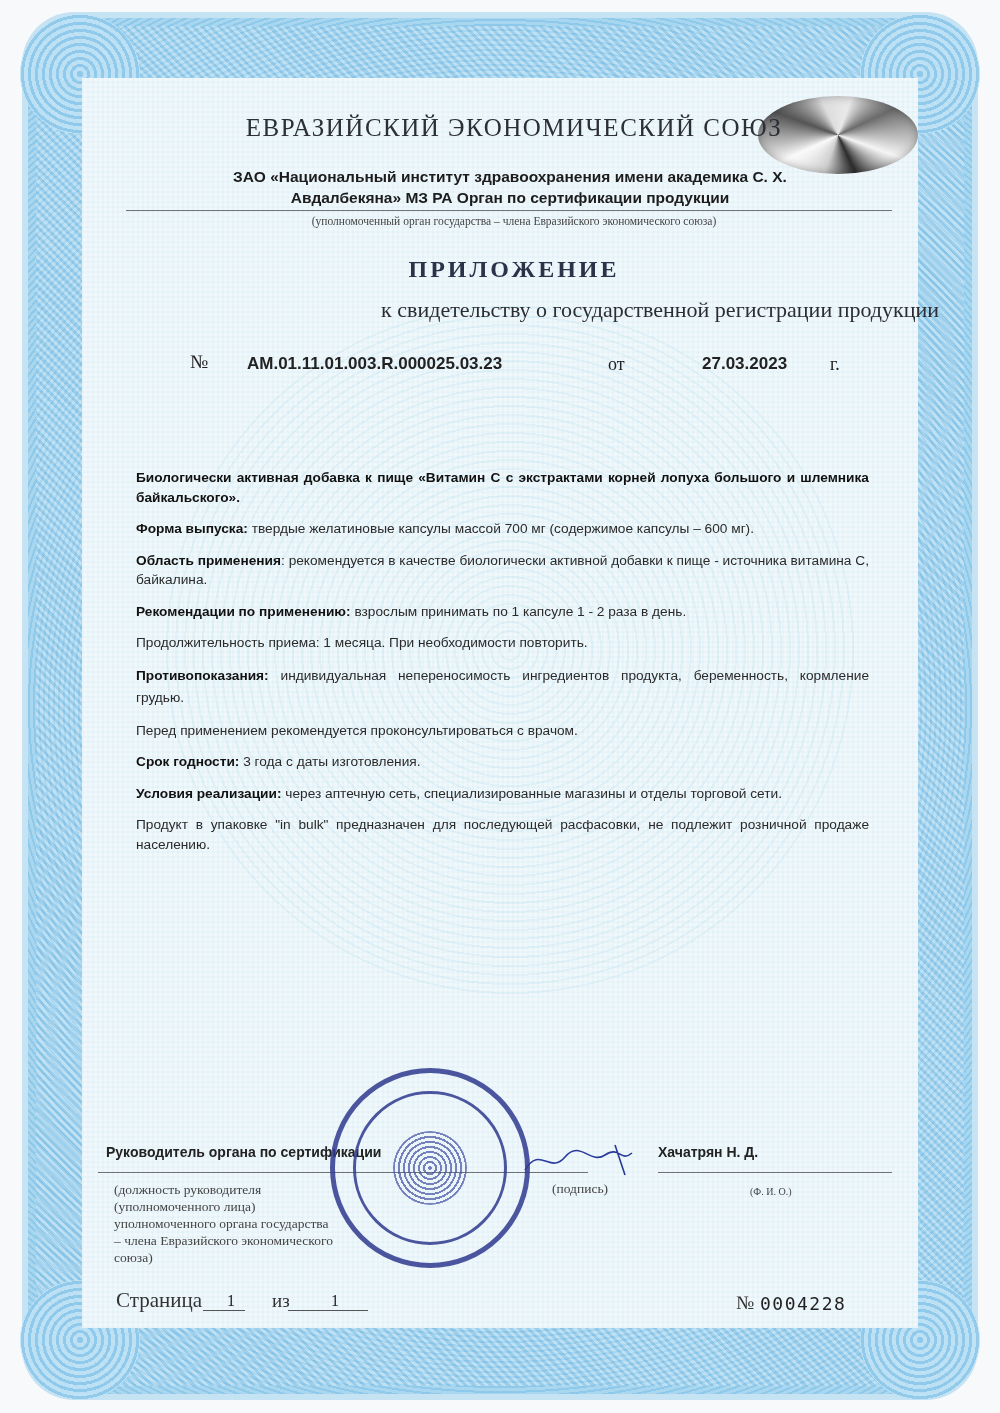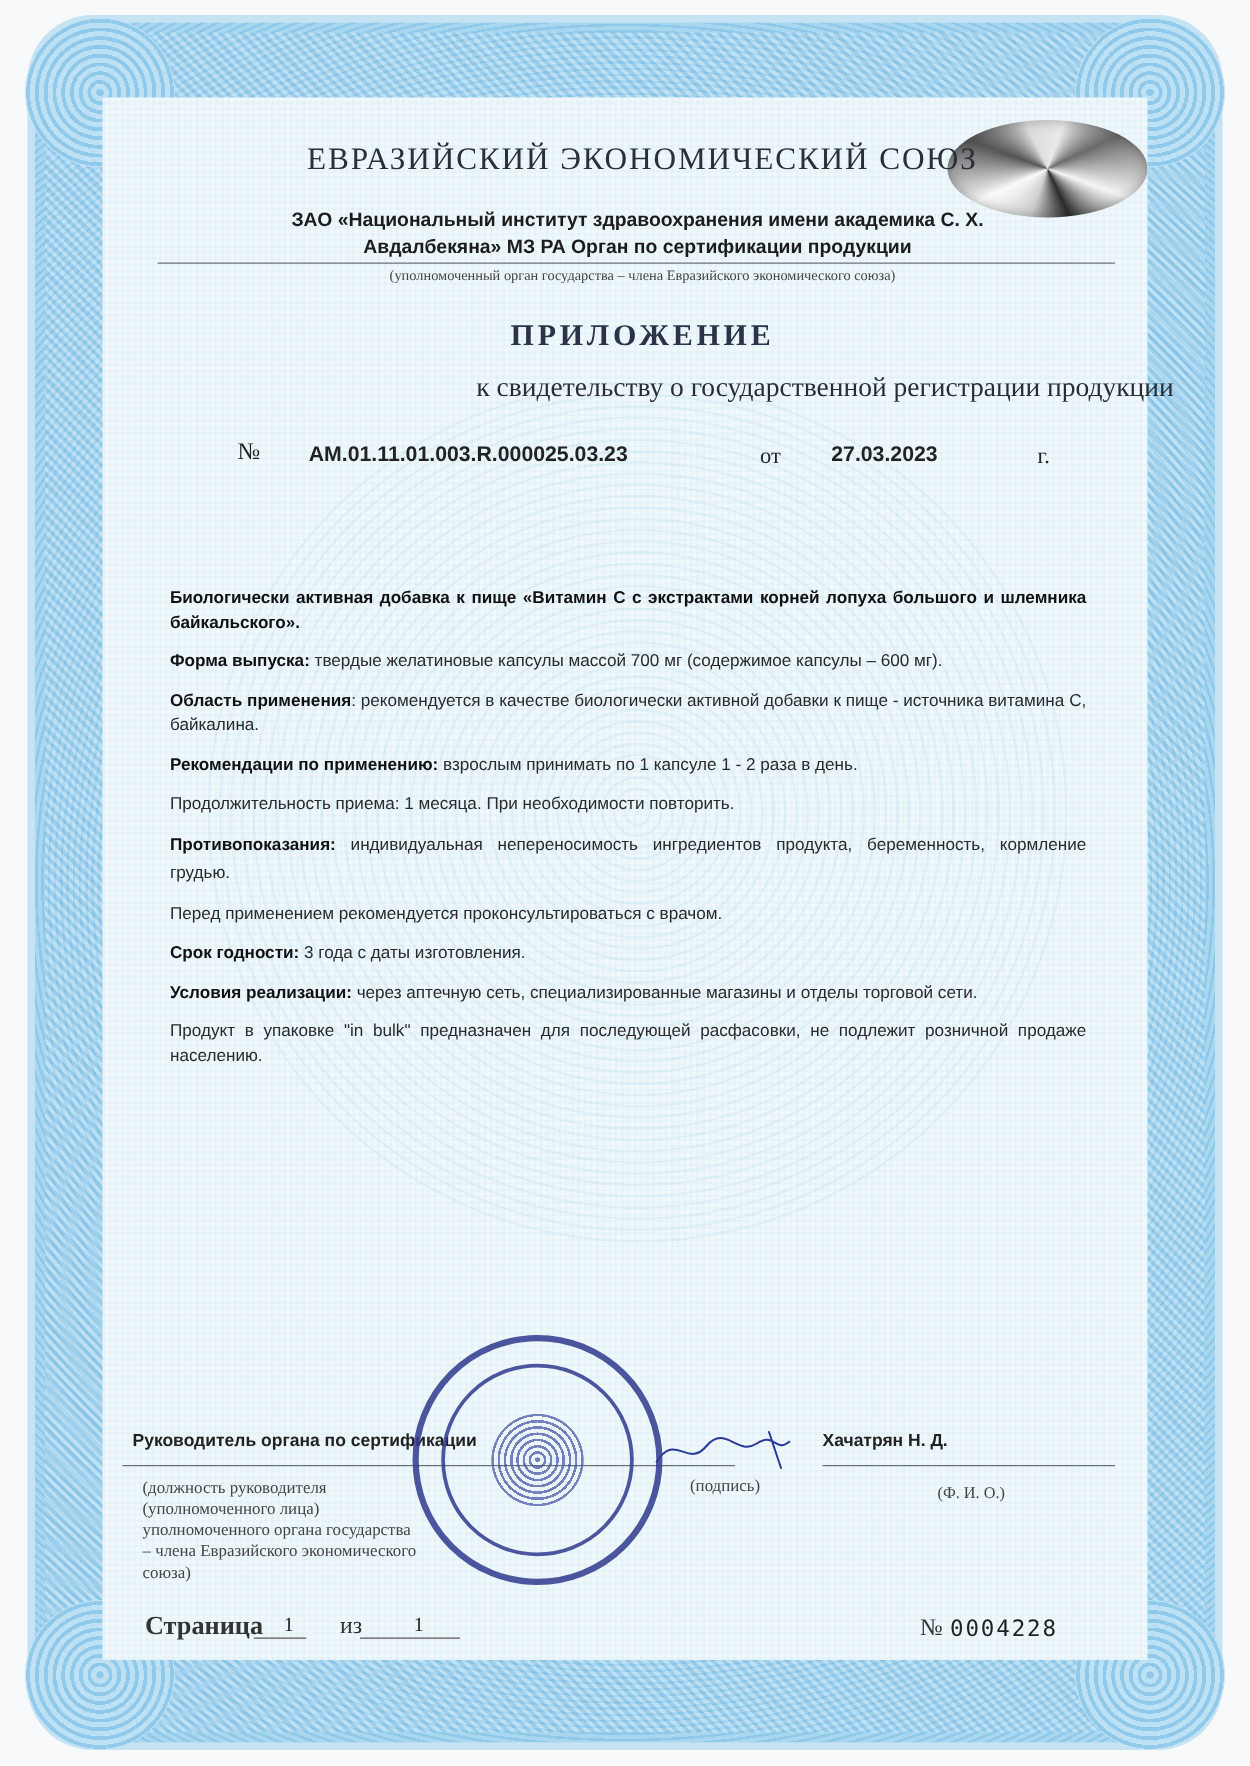--- a/index.html
+++ b/index.html
@@ -85,21 +85,21 @@
 </div>
 <div class="abs rule" style="left:126px;top:210px;width:766px;"></div>
 <div class="abs serif small-note" style="left:0;width:1000px;top:215px;text-align:center;">(уполномоченный орган государства – члена Евразийского экономического союза)</div>
 
 <div class="abs serif title">ПРИЛОЖЕНИЕ</div>
 <div class="abs serif subtitle">к свидетельству о государственной регистрации продукции</div>
 
 <div class="abs serif num-row" style="left:176px;font-size:19px;top:351px;">№</div>
 <div class="abs num-row" style="left:247px;font-weight:bold;">AM.01.11.01.003.R.000025.03.23</div>
 <div class="abs serif num-row" style="left:594px;font-size:18px;">от</div>
-<div class="abs num-row" style="left:665px;font-weight:bold;">27.03.2023</div>
+<div class="abs num-row" style="left:702px;font-weight:bold;">27.03.2023</div>
 <div class="abs serif num-row" style="left:816px;font-size:18px;">г.</div>
 
 <div class="abs body-text">
   <p><b>Биологически активная добавка к пище «Витамин С с экстрактами корней лопуха большого и шлемника байкальского».</b></p>
   <p><b>Форма выпуска:</b><span> твердые желатиновые капсулы массой 700 мг (содержимое капсулы – 600 мг).</span></p>
   <p class="gap"><b>Область применения</b><span>: рекомендуется в качестве биологически активной добавки к пище - источника витамина С, байкалина.</span></p>
   <p class="gap"><b>Рекомендации по применению:</b><span> взрослым принимать по 1 капсуле 1 - 2 раза в день.</span></p>
   <p class="gap">Продолжительность приема: 1 месяца. При необходимости повторить.</p>
   <p class="gap" style="line-height:22px;"><b>Противопоказания:</b><span> индивидуальная непереносимость ингредиентов продукта, беременность, кормление грудью.</span></p>
   <p class="gap">Перед применением рекомендуется проконсультироваться с врачом.</p>
@@ -110,25 +110,25 @@
 
 <div class="abs" style="left:106px;top:1144px;font-weight:bold;font-size:14px;">Руководитель органа по сертификации</div>
 <div class="abs rule" style="left:98px;top:1172px;width:490px;"></div>
 <div class="abs serif small-note" style="left:100px;top:1181px;width:220px;font-size:13.5px;line-height:17px;">(должность руководителя (уполномоченного лица) уполномоченного органа государства – члена Евразийского экономического союза)</div>
 <div class="abs serif small-note" style="left:538px;top:1181px;font-size:13.5px;">(подпись)</div>
 <svg class="abs" style="left:520px;top:1135px;" width="120" height="50">
   <path d="M5 35 C20 10, 30 40, 45 22 S70 30, 85 20 S100 28, 112 18 M95 10 L105 40" stroke="#2a3a9a" stroke-width="1.6" fill="none"></path>
 </svg>
 <div class="abs" style="left:658px;top:1144px;font-weight:bold;font-size:14px;">Хачатрян Н. Д.</div>
 <div class="abs rule" style="left:658px;top:1172px;width:234px;"></div>
-<div class="abs serif small-note" style="left:736px;top:1186px;font-size:13px;">(Ф. И. О.)</div>
+<div class="abs serif small-note" style="left:736px;top:1186px;font-size:10px;">(Ф. И. О.)</div>
 
 <div class="stamp">
   <div class="ring"></div>
   <div class="emblem"></div>
 </div>
 
-<div class="abs serif" style="left:102px;top:1288px;font-size:21px;color:#333;font-weight:bold;">Страница</div>
+<div class="abs serif" style="left:102px;top:1288px;font-size:21px;color:#333;">Страница</div>
 <div class="abs serif" style="left:203px;top:1292px;width:28px;text-align:center;border-bottom:1px solid #555;font-size:16px;">1</div>
 <div class="abs serif" style="left:258px;top:1290px;font-size:19px;color:#333;">из</div>
 <div class="abs serif" style="left:288px;top:1292px;width:66px;text-align:center;border-bottom:1px solid #555;font-size:16px;">1</div>
 <div class="abs serif" style="left:722px;top:1292px;font-size:19px;color:#333;">№</div>
 <div class="abs" style="left:760px;top:1293px;font-family:'DejaVu Sans Mono', monospace;font-size:18px;letter-spacing:1.5px;color:#222;">0004228</div>
 
 </body></html>

